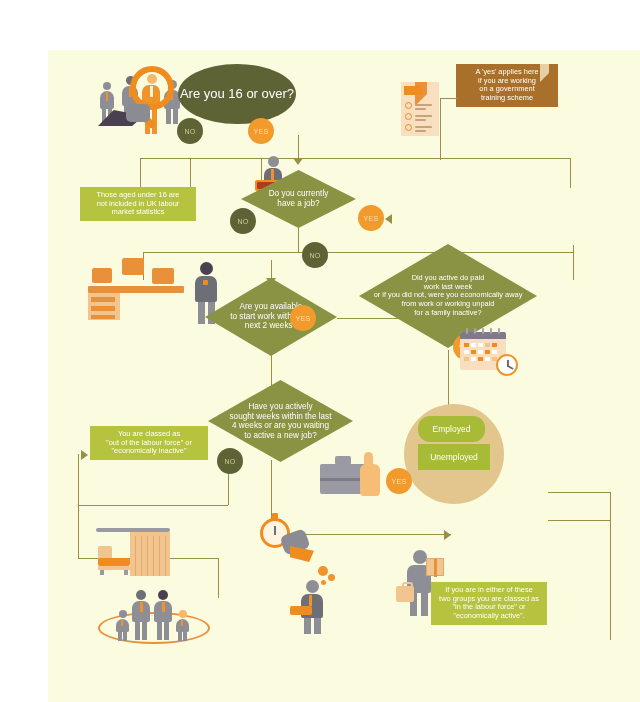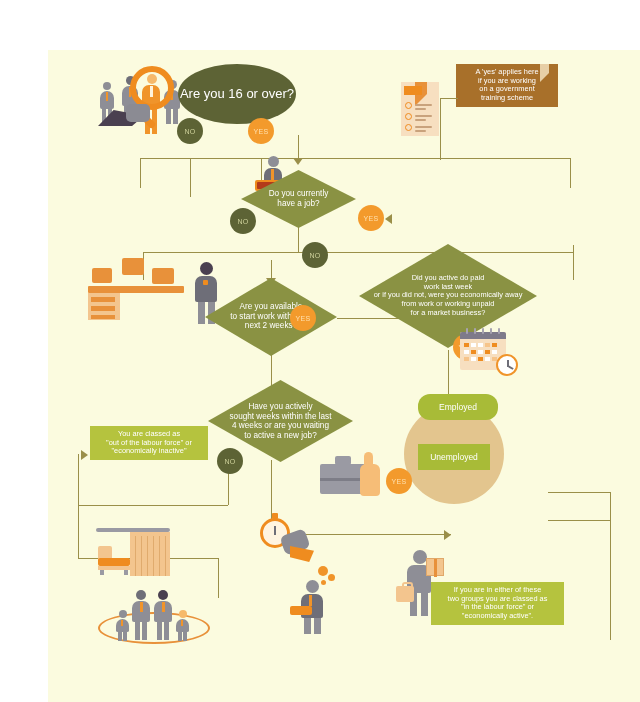--- a/index.html
+++ b/index.html
@@ -238,20 +238,25 @@
     <div class="lbl">
       <span>Do you currently</span><br>
       <span>have a job?</span>
     </div>
   </div>
 
   <div class="badge no" style="left:182px;top:158px;width:26px;height:26px;">NO</div>
   <div class="badge yes" style="left:310px;top:155px;width:26px;height:26px;">YES</div>
   <div class="arrow left" style="left:337px;top:164px;"></div>
 
+  <div class="note green" style="left:32px;top:137px;width:116px;">
+    <div class="lbl">Those aged under 16 are</div>
+    <div class="lbl">not included in UK labour</div>
+    <div class="lbl">market statistics</div>
+  </div>
 
   <div class="desk" style="left:46px;top:196px;width:92px;height:74px;">
     <div class="monitor" style="left:-2px;top:22px;width:20px;height:15px;"></div>
     <div class="monitor" style="left:28px;top:12px;width:22px;height:17px;"></div>
     <div class="monitor" style="left:58px;top:22px;width:22px;height:16px;"></div>
     <div style="position:absolute;left:-6px;top:40px;width:96px;height:7px;background:#e8913a;border-radius:1px;"></div>
     <div style="position:absolute;left:-6px;top:47px;width:32px;height:27px;background:#f3c58e;"></div>
     <div style="position:absolute;left:-3px;top:51px;width:24px;height:5px;background:#e8913a;"></div>
     <div style="position:absolute;left:-3px;top:60px;width:24px;height:5px;background:#e8913a;"></div>
     <div style="position:absolute;left:-3px;top:69px;width:24px;height:4px;background:#e8913a;"></div>
@@ -278,21 +283,21 @@
   <div class="badge yes" style="left:242px;top:255px;width:26px;height:26px;">YES</div>
   <div class="badge no" style="left:169px;top:398px;width:26px;height:26px;">NO</div>
 
   <div class="diamond" style="left:311px;top:194px;width:178px;height:104px;">
     <div class="dshape"></div>
     <div class="lbl" style="font-size:7.4px;">
       <span>Did you active do paid</span><br>
       <span>work last week</span><br>
       <span>or if you did not, were you economically away</span><br>
       <span>from work or working unpaid</span><br>
-      <span>for a market business?</span>
+      <span>for a family inactive?</span>
     </div>
   </div>
 
   <div class="badge yes" style="left:405px;top:284px;width:26px;height:26px;">YES</div>
 
   <div class="cal" style="left:412px;top:282px;width:46px;height:38px;">
     <div class="top"></div>
     <div class="ring" style="left:6px;"></div>
     <div class="ring" style="left:14px;"></div>
     <div class="ring" style="left:22px;"></div>
@@ -323,21 +328,21 @@
     <div class="dshape"></div>
     <div class="lbl">
       <span>Have you actively</span><br>
       <span>sought weeks within the last</span><br>
       <span>4 weeks or are you waiting</span><br>
       <span>to active a new job?</span>
     </div>
   </div>
 
   <div class="termcircle" style="left:356px;top:354px;width:100px;height:100px;"></div>
-  <div class="termbox" style="left:370px;top:344px;width:80px;height:26px;border-radius:12px;">
+  <div class="termbox" style="left:370px;top:366px;width:67px;height:26px;border-radius:12px;">
     <div class="lbl">Employed</div>
   </div>
   <div class="termbox" style="left:370px;top:394px;width:72px;height:26px;">
     <div class="lbl">Unemployed</div>
   </div>
 
   <div class="note green" style="left:42px;top:376px;width:118px;">
     <div class="lbl">You are classed as</div>
     <div class="lbl">"out of the labour force" or</div>
     <div class="lbl">"economically inactive"</div>
@@ -433,20 +438,20 @@
       <div class="legL g-gray" style="left:4px;top:43px;width:7px;height:23px;"></div>
       <div class="legR g-gray" style="left:15px;top:43px;width:7px;height:23px;"></div>
     </div>
     <div class="box-pkg" style="left:30px;top:8px;width:18px;height:18px;">
       <div class="pkgtape" style="left:7px;top:0;width:3px;height:18px;"></div>
     </div>
     <div class="brief" style="left:0;top:36px;width:18px;height:16px;background:#f3c58e;"></div>
     <div style="position:absolute;left:6px;top:32px;width:7px;height:5px;border:2px solid #f3c58e;border-bottom:none;border-radius:3px 3px 0 0;"></div>
   </div>
 
-  <div class="note green" style="left:383px;top:532px;width:133px;">
+  <div class="note green" style="left:383px;top:532px;width:116px;">
     <div class="lbl">If you are in either of these</div>
     <div class="lbl">two groups you are classed as</div>
     <div class="lbl">"in the labour force" or</div>
     <div class="lbl">"economically active".</div>
   </div>
 
 </div>
 
 </body></html>

